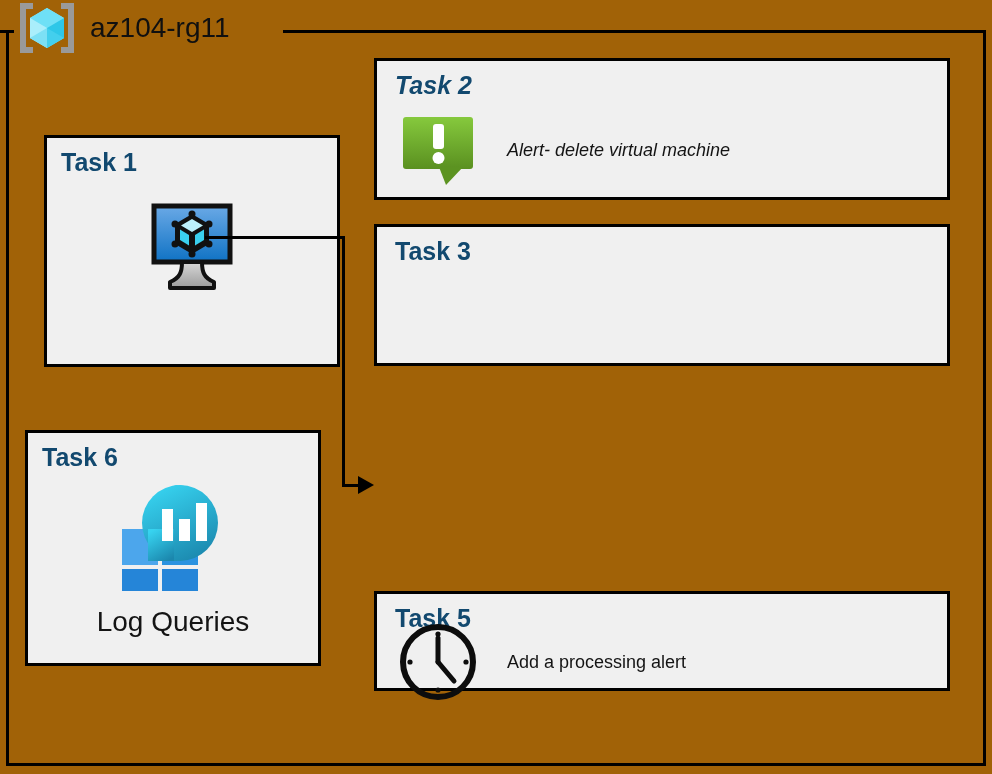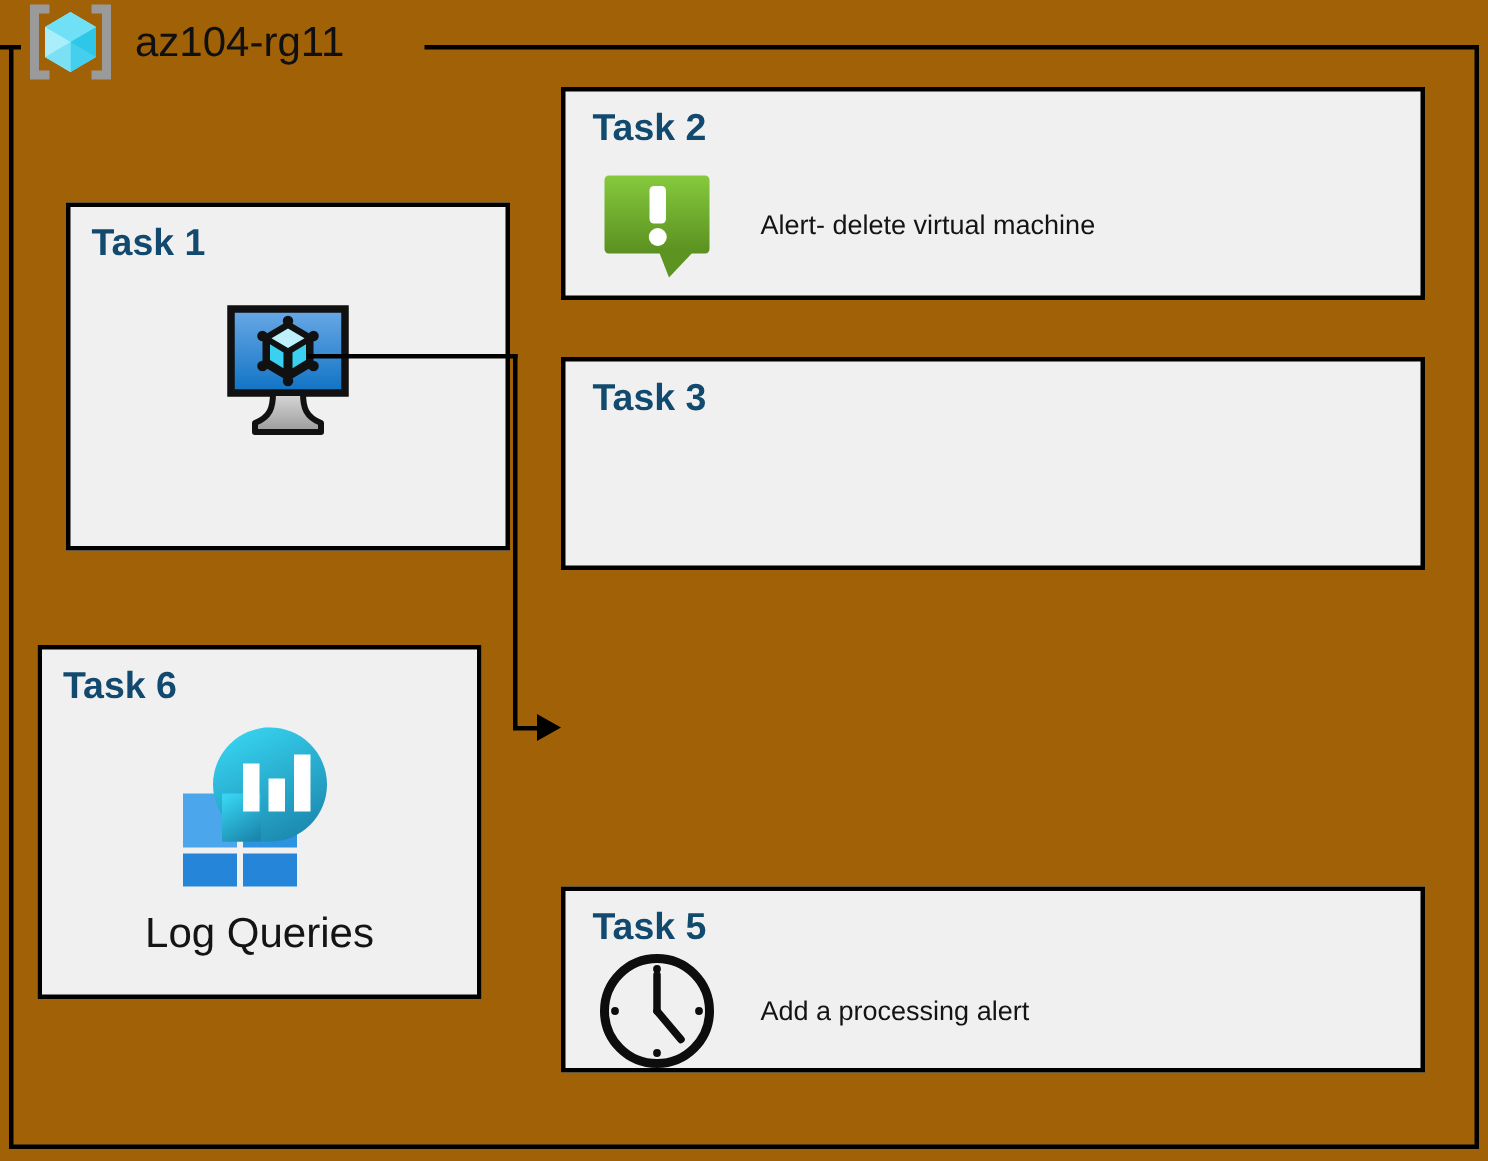--- a/index.html
+++ b/index.html
@@ -198,47 +198,47 @@
       </svg>
     </div>
     <div class="left-caption" style="top:175px;">Log Queries</div>
   </div>
 
   <div class="conn-h1"></div>
   <div class="conn-v"></div>
   <div class="conn-h2"></div>
   <div class="conn-arrow"></div>
 
-  <div class="box box-right" style="top:58px; height:142px;">
+  <div class="box box-right" style="top:58px; height:142px;font-style:italic;">
     <div class="task-title right-title">Task 2</div>
     <div class="right-row">
       <span class="right-icon">
         <svg width="82" height="82" viewBox="0 0 82 82">
           <defs>
             <linearGradient id="alertGrad" x1="0" y1="0" x2="0" y2="1">
               <stop offset="0%" stop-color="#86c93d"></stop>
               <stop offset="100%" stop-color="#5a9020"></stop>
             </linearGradient>
           </defs>
           <rect x="6" y="8" width="70" height="52" rx="3" fill="url(#alertGrad)"></rect>
           <polygon points="42,58 66,58 49,76" fill="#5c9321"></polygon>
           <rect x="36" y="15" width="11" height="25" rx="3" fill="#ffffff"></rect>
           <circle cx="41.5" cy="49" r="6" fill="#ffffff"></circle>
         </svg>
       </span>
       <span class="task-text">Alert- delete virtual machine</span>
     </div>
   </div>
 
-  <div class="box box-right" style="top:238px; height:142px;">
+  <div class="box box-right" style="top:224px; height:142px;">
     <div class="task-title right-title">Task 3</div>
   </div>
 
 
-  <div class="box box-right" style="top:591px; height:124px;">
+  <div class="box box-right" style="top:591px; height:100px;">
     <div class="task-title right-title">Task 5</div>
     <div class="right-row">
       <span class="right-icon">
         <svg width="82" height="82" viewBox="0 0 82 82">
           <circle cx="41" cy="41" r="35" fill="none" stroke="#0d0d0d" stroke-width="6"></circle>
           <circle cx="41" cy="13" r="2.6" fill="#0d0d0d"></circle>
           <circle cx="69" cy="41" r="2.6" fill="#0d0d0d"></circle>
           <circle cx="41" cy="69" r="2.6" fill="#0d0d0d"></circle>
           <circle cx="13" cy="41" r="2.6" fill="#0d0d0d"></circle>
           <path d="M41 41 L41 17" fill="none" stroke="#0d0d0d" stroke-width="5" stroke-linecap="round"></path>

